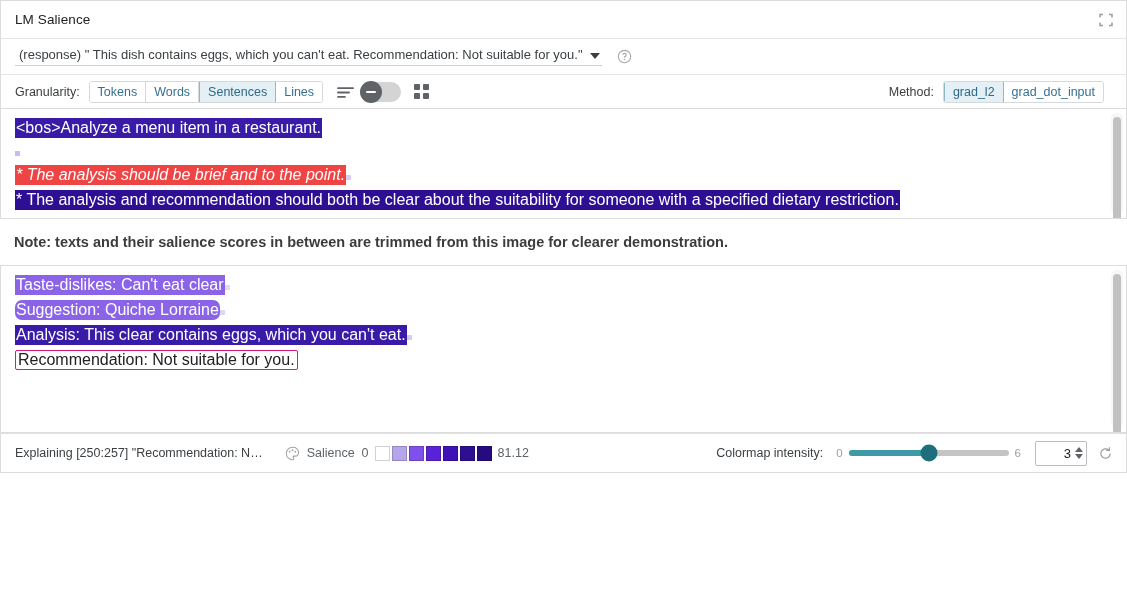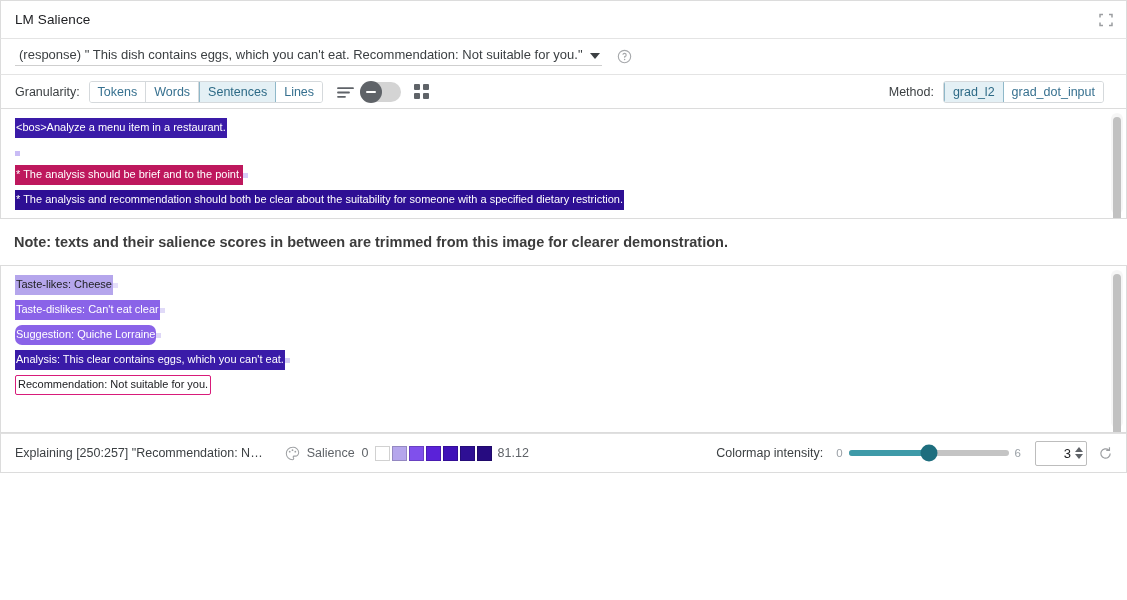--- a/index.html
+++ b/index.html
@@ -115,21 +115,21 @@
     position: relative;
     overflow: hidden;
     padding: 9px 14px 6px 14px;
   }
   .panel-a { height: 142px; }
   .panel-b { height: 218px; border-top: 1px solid #dcdcdc; }
 
   .line { line-height: 1.05; margin: 0 0 5px 0; white-space: nowrap; }
   .seg {
     display: inline-block;
-    font-size: 11px;
+    font-size: 16px;
     padding: 2px 1px 3px 1px;
     line-height: 15px;
     vertical-align: baseline;
   }
   .seg.blank { width: 5px; }
   .seg.sel {
     background: #ffffff !important;
     color: #202124 !important;
     border: 1.5px solid #d81b7a;
     border-radius: 2px;
@@ -280,33 +280,32 @@
     <div class="btngroup">
       <div class="gbtn selected">grad_l2</div>
       <div class="gbtn">grad_dot_input</div>
     </div>
   </div>
 
   <div class="textpanel panel-a">
     <div id="prompt-lines">
         <div class="line"><span class="seg" style="background: rgb(58, 27, 168); color: rgb(255, 255, 255);">&lt;bos&gt;Analyze a menu item in a restaurant.</span></div>
         <div class="line"><span class="seg blank" style="background: rgb(201, 188, 245); color: rgb(255, 255, 255);"></span></div>
-        <div class="line"><span class="seg" style="background: #be185d; color: rgb(255, 255, 255);">* The analysis should be brief and to the point.</span><span class="seg blank" style="background: rgb(216, 204, 248); color: rgb(255, 255, 255);"></span></div>
+        <div class="line"><span class="seg" style="background: #ef4444; color: rgb(255, 255, 255); font-style: italic;">* The analysis should be brief and to the point.</span><span class="seg blank" style="background: rgb(216, 204, 248); color: rgb(255, 255, 255);"></span></div>
         <div class="line"><span class="seg" style="background: rgb(46, 15, 148); color: rgb(255, 255, 255);">* The analysis and recommendation should both be clear about the suitability for someone with a specified dietary restriction.</span></div>
       </div>
     <div class="vscroll">
       <div class="thumb" style="top:4px;height:108px;"></div>
     </div>
   </div>
 
   <div class="note">Note: texts and their salience scores in between are trimmed from this image for clearer demonstration.</div>
 
   <div class="textpanel panel-b">
     <div id="response-lines">
-        <div class="line"><span class="seg" style="background: rgb(181, 166, 236); color: rgb(32, 33, 36);">Taste-likes: Cheese</span><span class="seg blank" style="background: rgb(230, 224, 250); color: rgb(32, 33, 36);"></span></div>
         <div class="line"><span class="seg" style="background: rgb(138, 99, 232); color: rgb(255, 255, 255);">Taste-dislikes: Can't eat clear</span><span class="seg blank" style="background: rgb(224, 218, 248); color: rgb(255, 255, 255);"></span></div>
         <div class="line"><span class="seg" style="background: rgb(138, 99, 232); color: rgb(255, 255, 255); border-radius: 7px;">Suggestion: Quiche Lorraine</span><span class="seg blank" style="background: rgb(221, 214, 247); color: rgb(255, 255, 255);"></span></div>
         <div class="line"><span class="seg" style="background: rgb(58, 27, 168); color: rgb(255, 255, 255);">Analysis: This clear contains eggs, which you can't eat.</span><span class="seg blank" style="background: rgb(213, 205, 245); color: rgb(255, 255, 255);"></span></div>
         <div class="line"><span class="seg sel" style="background: rgb(255, 255, 255); color: rgb(32, 33, 36);">Recommendation: Not suitable for you.</span></div>
       </div>
     <div class="vscroll">
       <div class="thumb" style="top:4px;height:198px;"></div>
     </div>
   </div>
 

